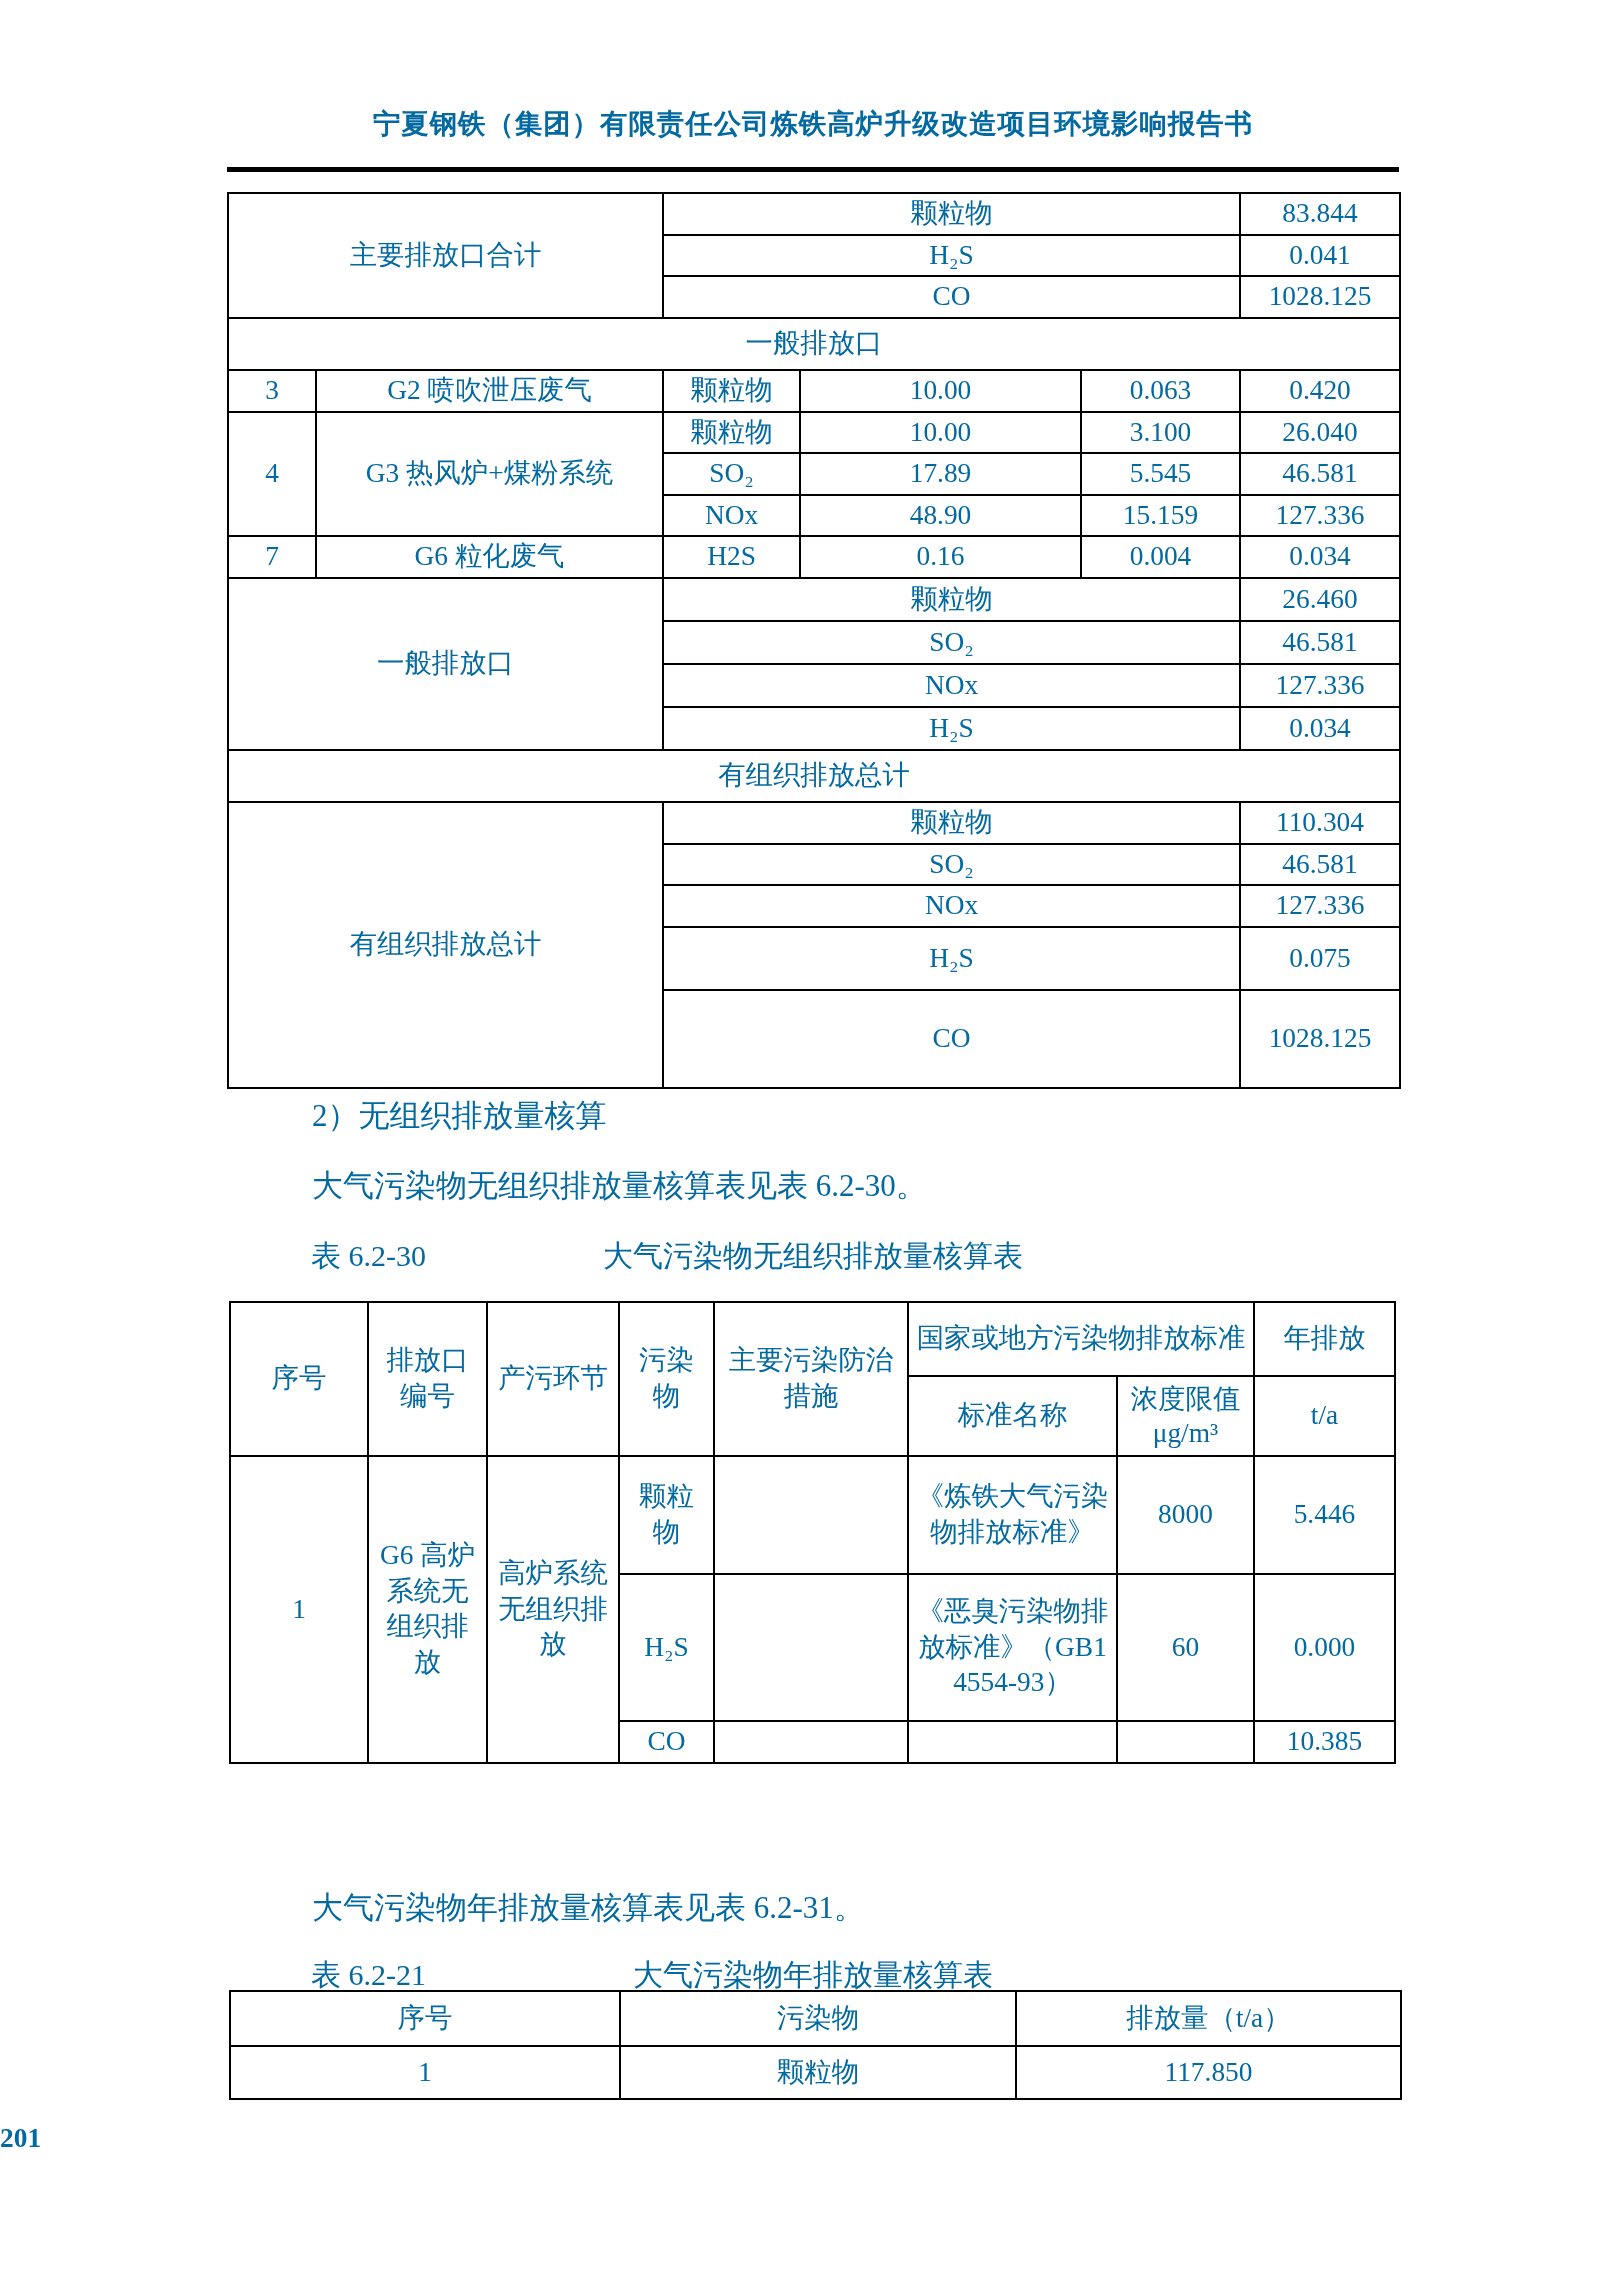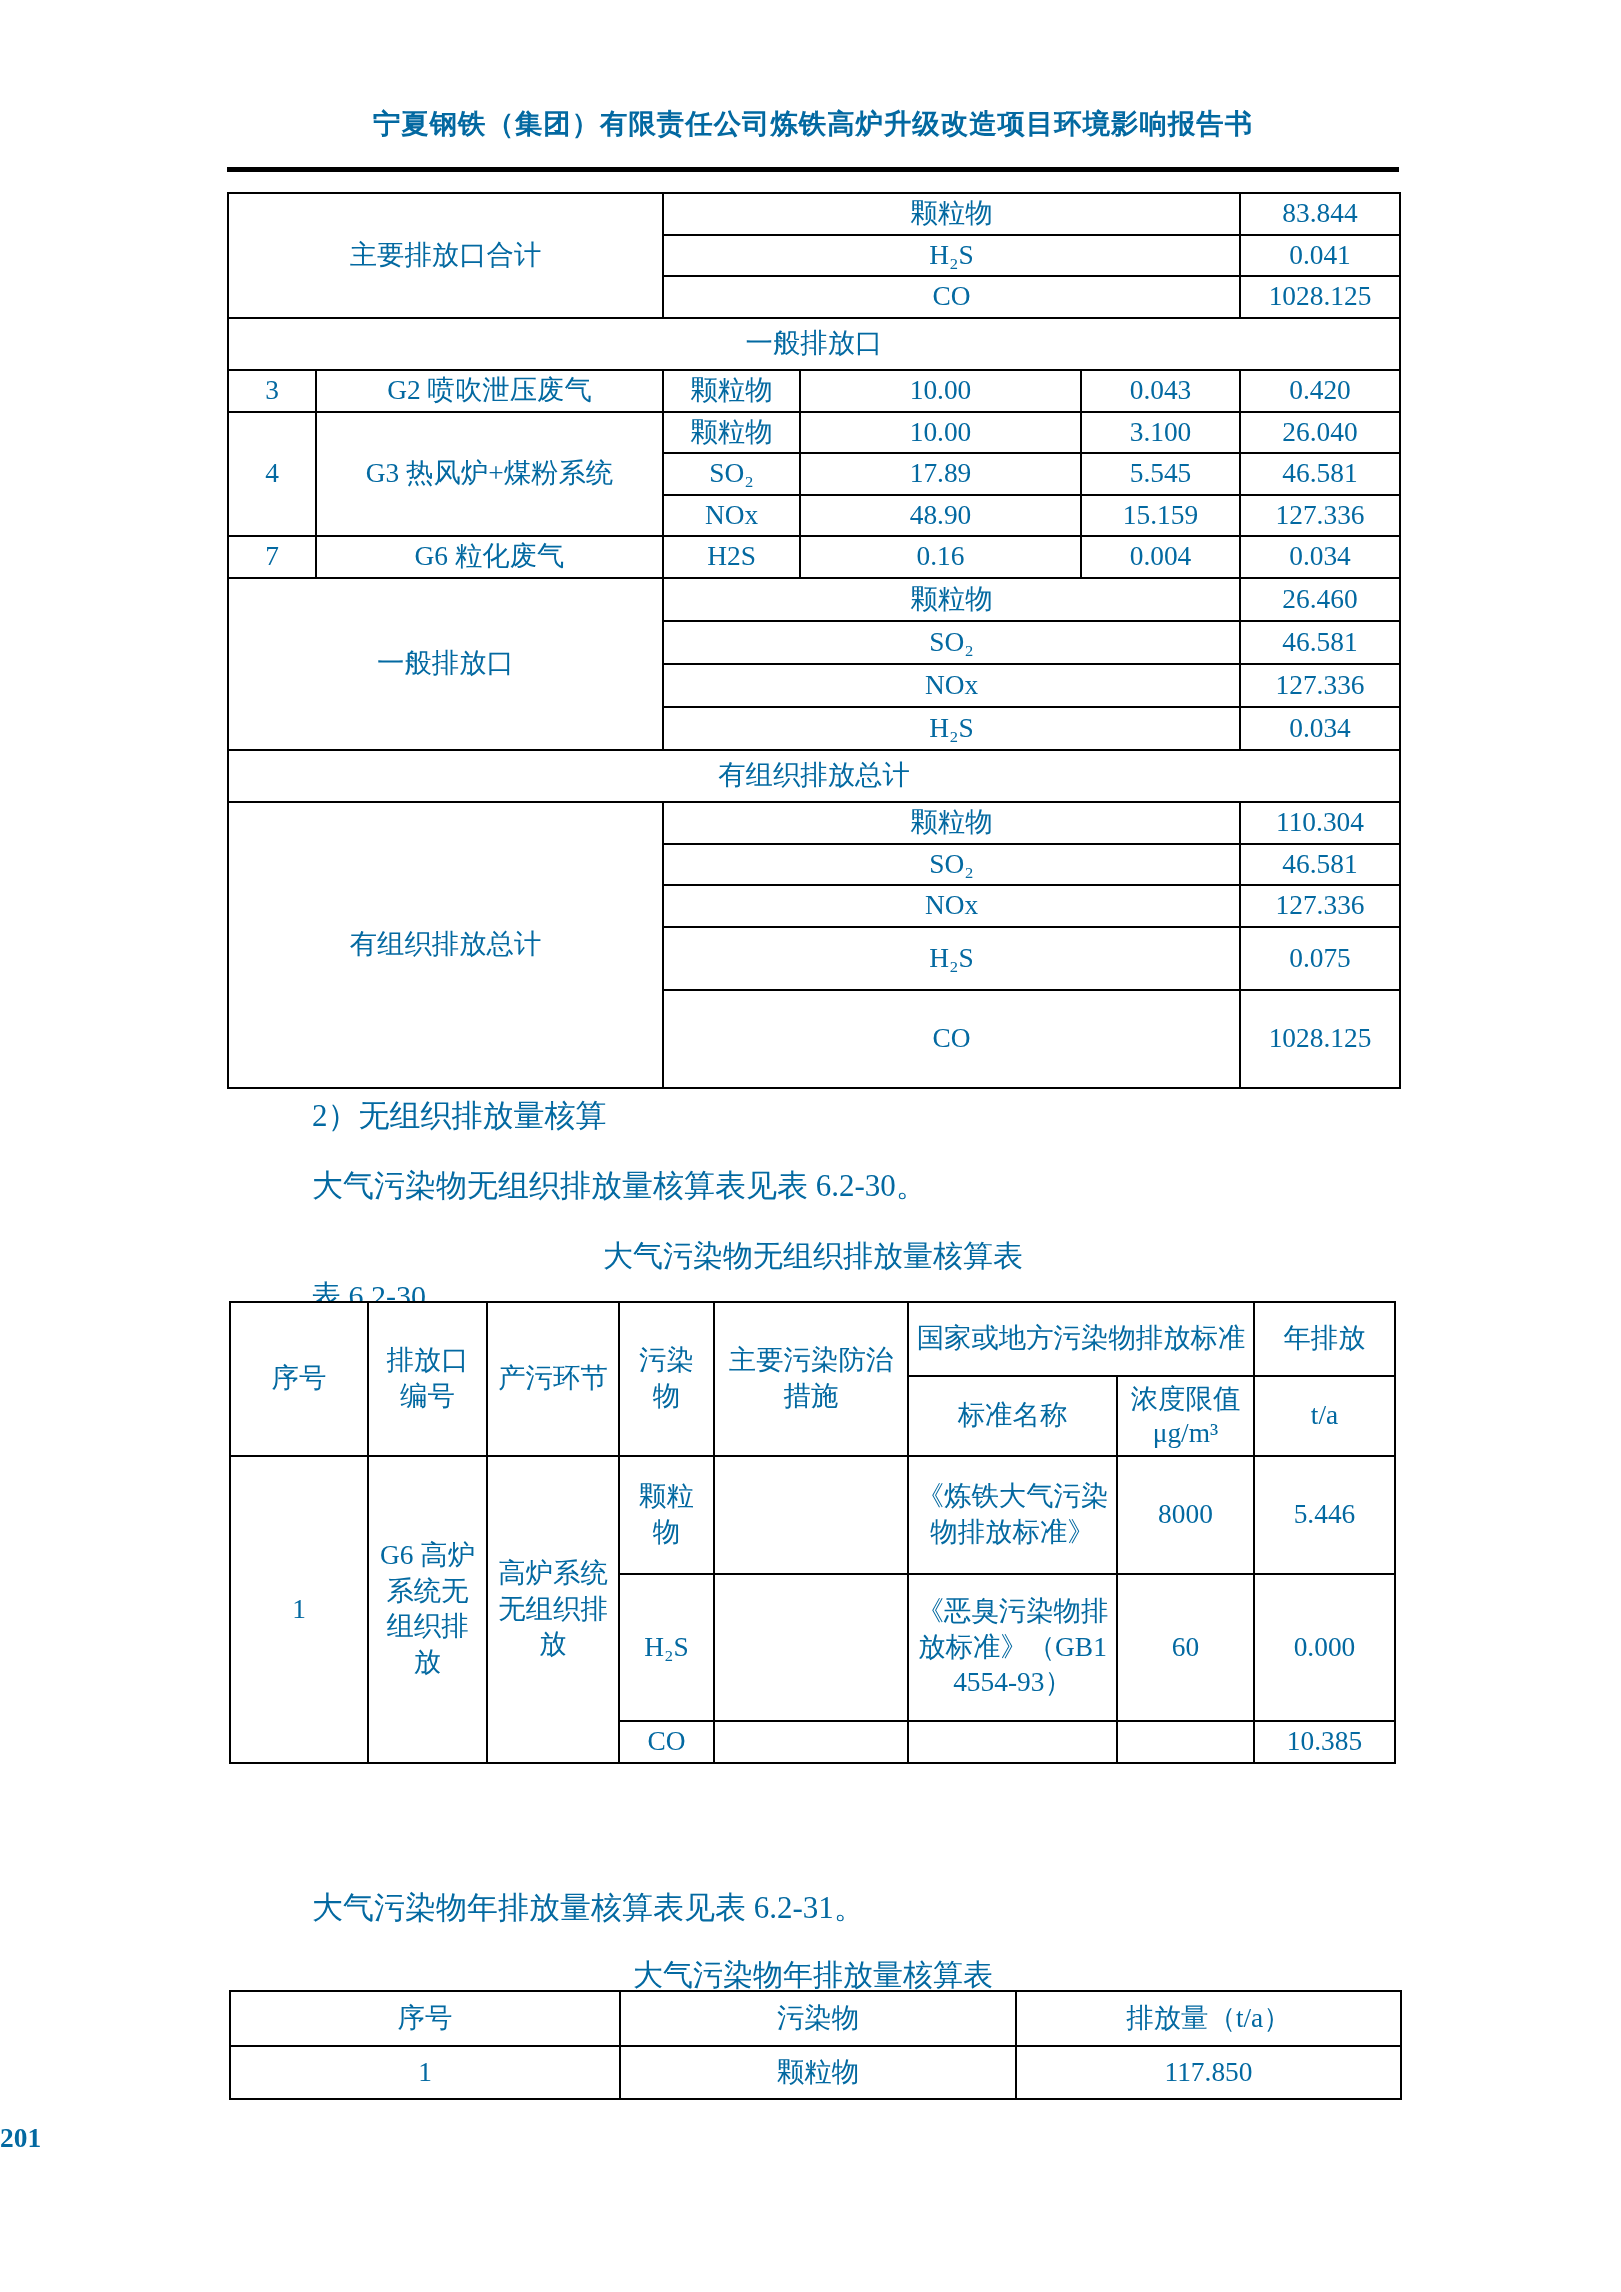--- a/index.html
+++ b/index.html
@@ -31,21 +31,21 @@
   tr.h82 { height:80px; }  tr.h120{ height:118px; }
   tr.h150{ height:147px; } tr.h42 { height:41px; }
   tr.h56 { height:55px; }  tr.h54 { height:53px; }
   .para {
     position:absolute; left:312px; margin:0; font-size:31px; line-height:1.15;
     white-space:nowrap;
   }
   .caption {
     position:absolute; left:227px; width:1172px; font-size:30px; line-height:1.15;
   }
-  .cap-label { position:absolute; left:84px; top:0;margin-top:40px; }
+  .cap-label { position:absolute; left:84px; top:0; }
   .cap-title { display:block; text-align:center; }
   .page-number {
     position:absolute; top:2123px; left:0; width:1621px;
     font-size:27.4px; font-weight:bold;
   }
   .unit-stack div { line-height:1.25; }
 </style>
 </head>
 <body>
 
@@ -78,21 +78,21 @@
       <td>1028.125</td>
     </tr>
     <tr class="h53">
       <td colspan="6">一般排放口</td>
     </tr>
     <tr class="h40">
       <td>3</td>
       <td>G2 喷吹泄压废气</td>
       <td>颗粒物</td>
       <td>10.00</td>
-      <td>0.043</td>
+      <td>0.063</td>
       <td>0.420</td>
     </tr>
     <tr class="h40">
       <td rowspan="3">4</td>
       <td rowspan="3">G3 热风炉+煤粉系统</td>
       <td>颗粒物</td>
       <td>10.00</td>
       <td>3.100</td>
       <td>26.040</td>
     </tr>

